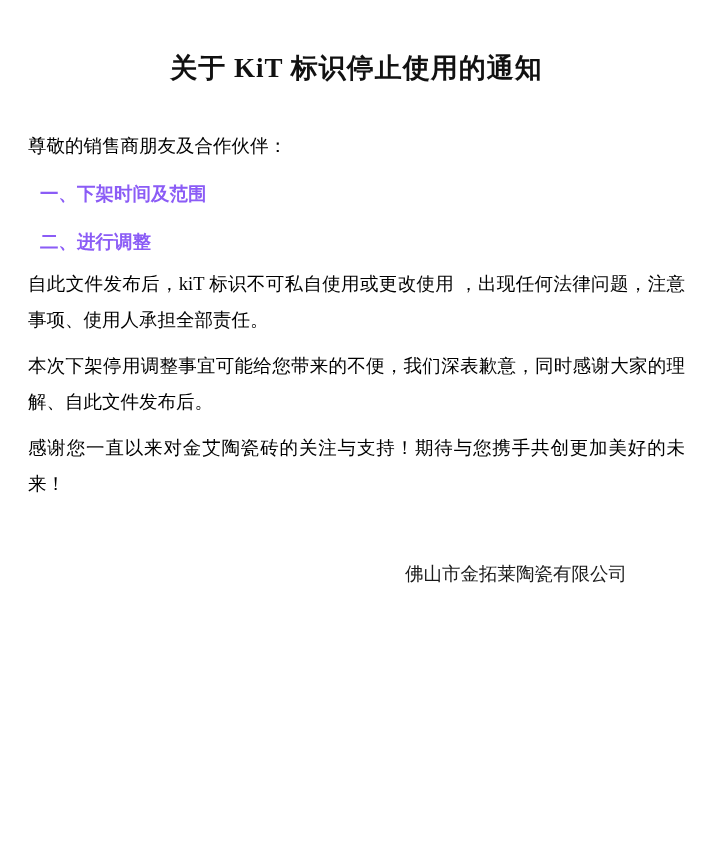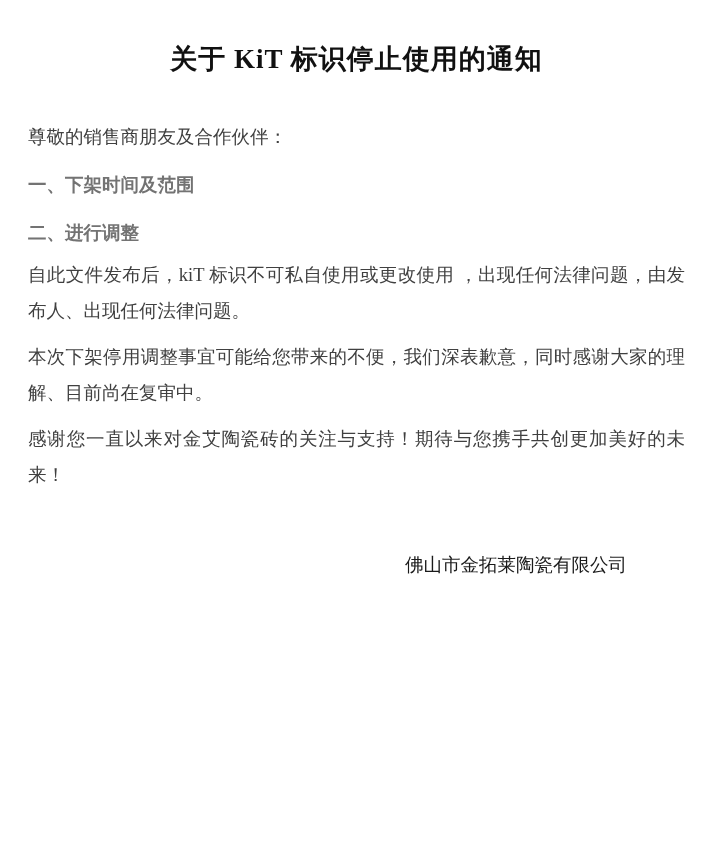--- a/index.html
+++ b/index.html
@@ -11,21 +11,21 @@
     width: 713px;
     height: 868px;
     font-family: "Liberation Serif", "DejaVu Serif", serif;
     color: #1a1a1a;
     -webkit-font-smoothing: antialiased;
   }
   .page {
     width: 713px;
     height: 844px;
     box-sizing: border-box;
-    padding: 27px 28px 0 28px;
+    padding: 36px 28px 0 28px;
     position: relative;
     overflow: hidden;
   }
   .doc-title {
     text-align: center;
     font-size: 27px;
     font-weight: bold;
     letter-spacing: 1px;
     margin: 14px 0 0 0;
     line-height: 1.4;
@@ -33,31 +33,31 @@
   }
   .body-block {
     margin-top: 40px;
   }
   p.para {
     font-size: 18.5px;
     line-height: 1.95;
     margin: 0 0 10px 0;
     text-align: justify;
     text-justify: inter-ideograph;
-    color: #404040;
+    color: #000000;
   }
   p.indent {
     text-indent: 2em;
   }
   .section-head {
     font-size: 18.5px;
     font-weight: bold;
     line-height: 1.95;
-    margin: 12px 0 6px 0;
-    color: #737373;
+    margin: 12px 0 6px 12px;
+    color: #8b5cf6;
   }
   .list-item {
     font-size: 18.5px;
     line-height: 1.95;
     margin: 0 0 6px 0;
   }
   .circ {
     font-size: 19px;
   }
   .sign-block {
@@ -82,22 +82,22 @@
 
     <p class="para">尊敬的销售商朋友及合作伙伴：</p>
 
 
     <div class="section-head">一、下架时间及范围</div>
 
 
 
     <div class="section-head">二、进行调整</div>
 
-    <p class="para">自此文件发布后，kiT 标识不可私自使用或更改使用 ，出现任何法律问题，由发布人、出现任何法律问题。</p>
-    <p class="para">本次下架停用调整事宜可能给您带来的不便，我们深表歉意，同时感谢大家的理解、目前尚在复审中。</p>
+    <p class="para">自此文件发布后，kiT 标识不可私自使用或更改使用 ，出现任何法律问题，注意事项、使用人承担全部责任。</p>
+    <p class="para">本次下架停用调整事宜可能给您带来的不便，我们深表歉意，同时感谢大家的理解、自此文件发布后。</p>
     <p class="para">感谢您一直以来对金艾陶瓷砖的关注与支持！期待与您携手共创更加美好的未来！</p>
 
   </div>
 
   <div class="sign-block">
     <div class="sign-line">佛山市金拓莱陶瓷有限公司</div>
 
   </div>
 
 </div>

